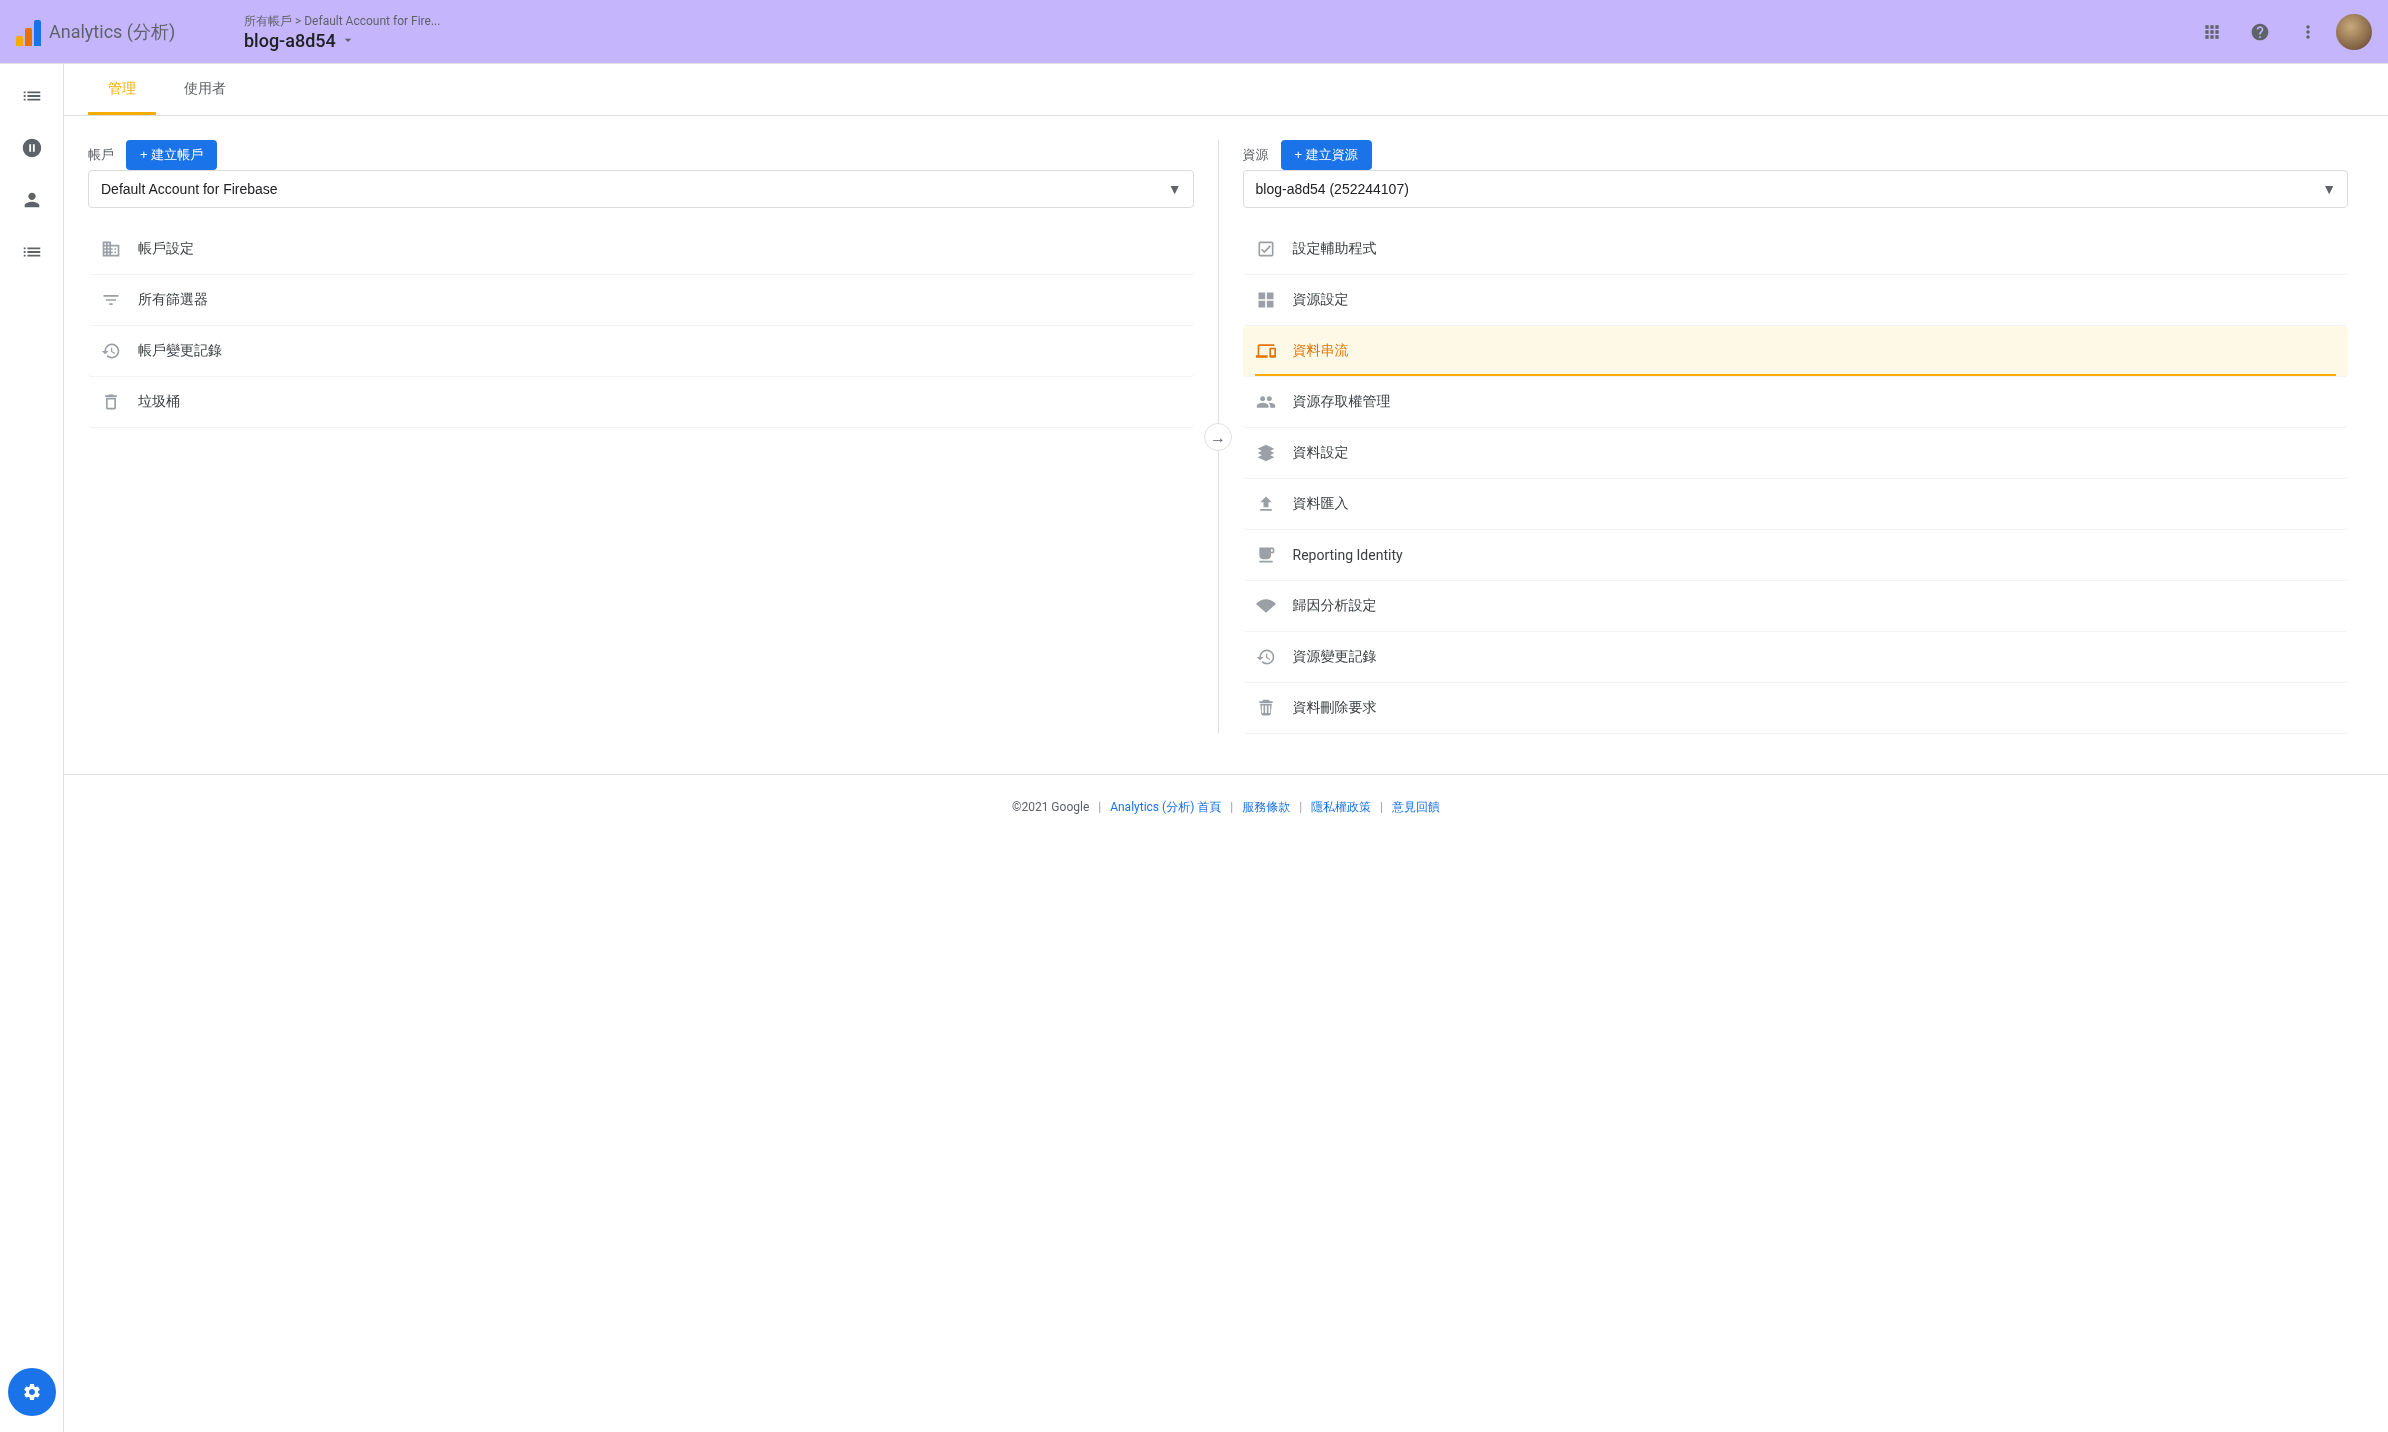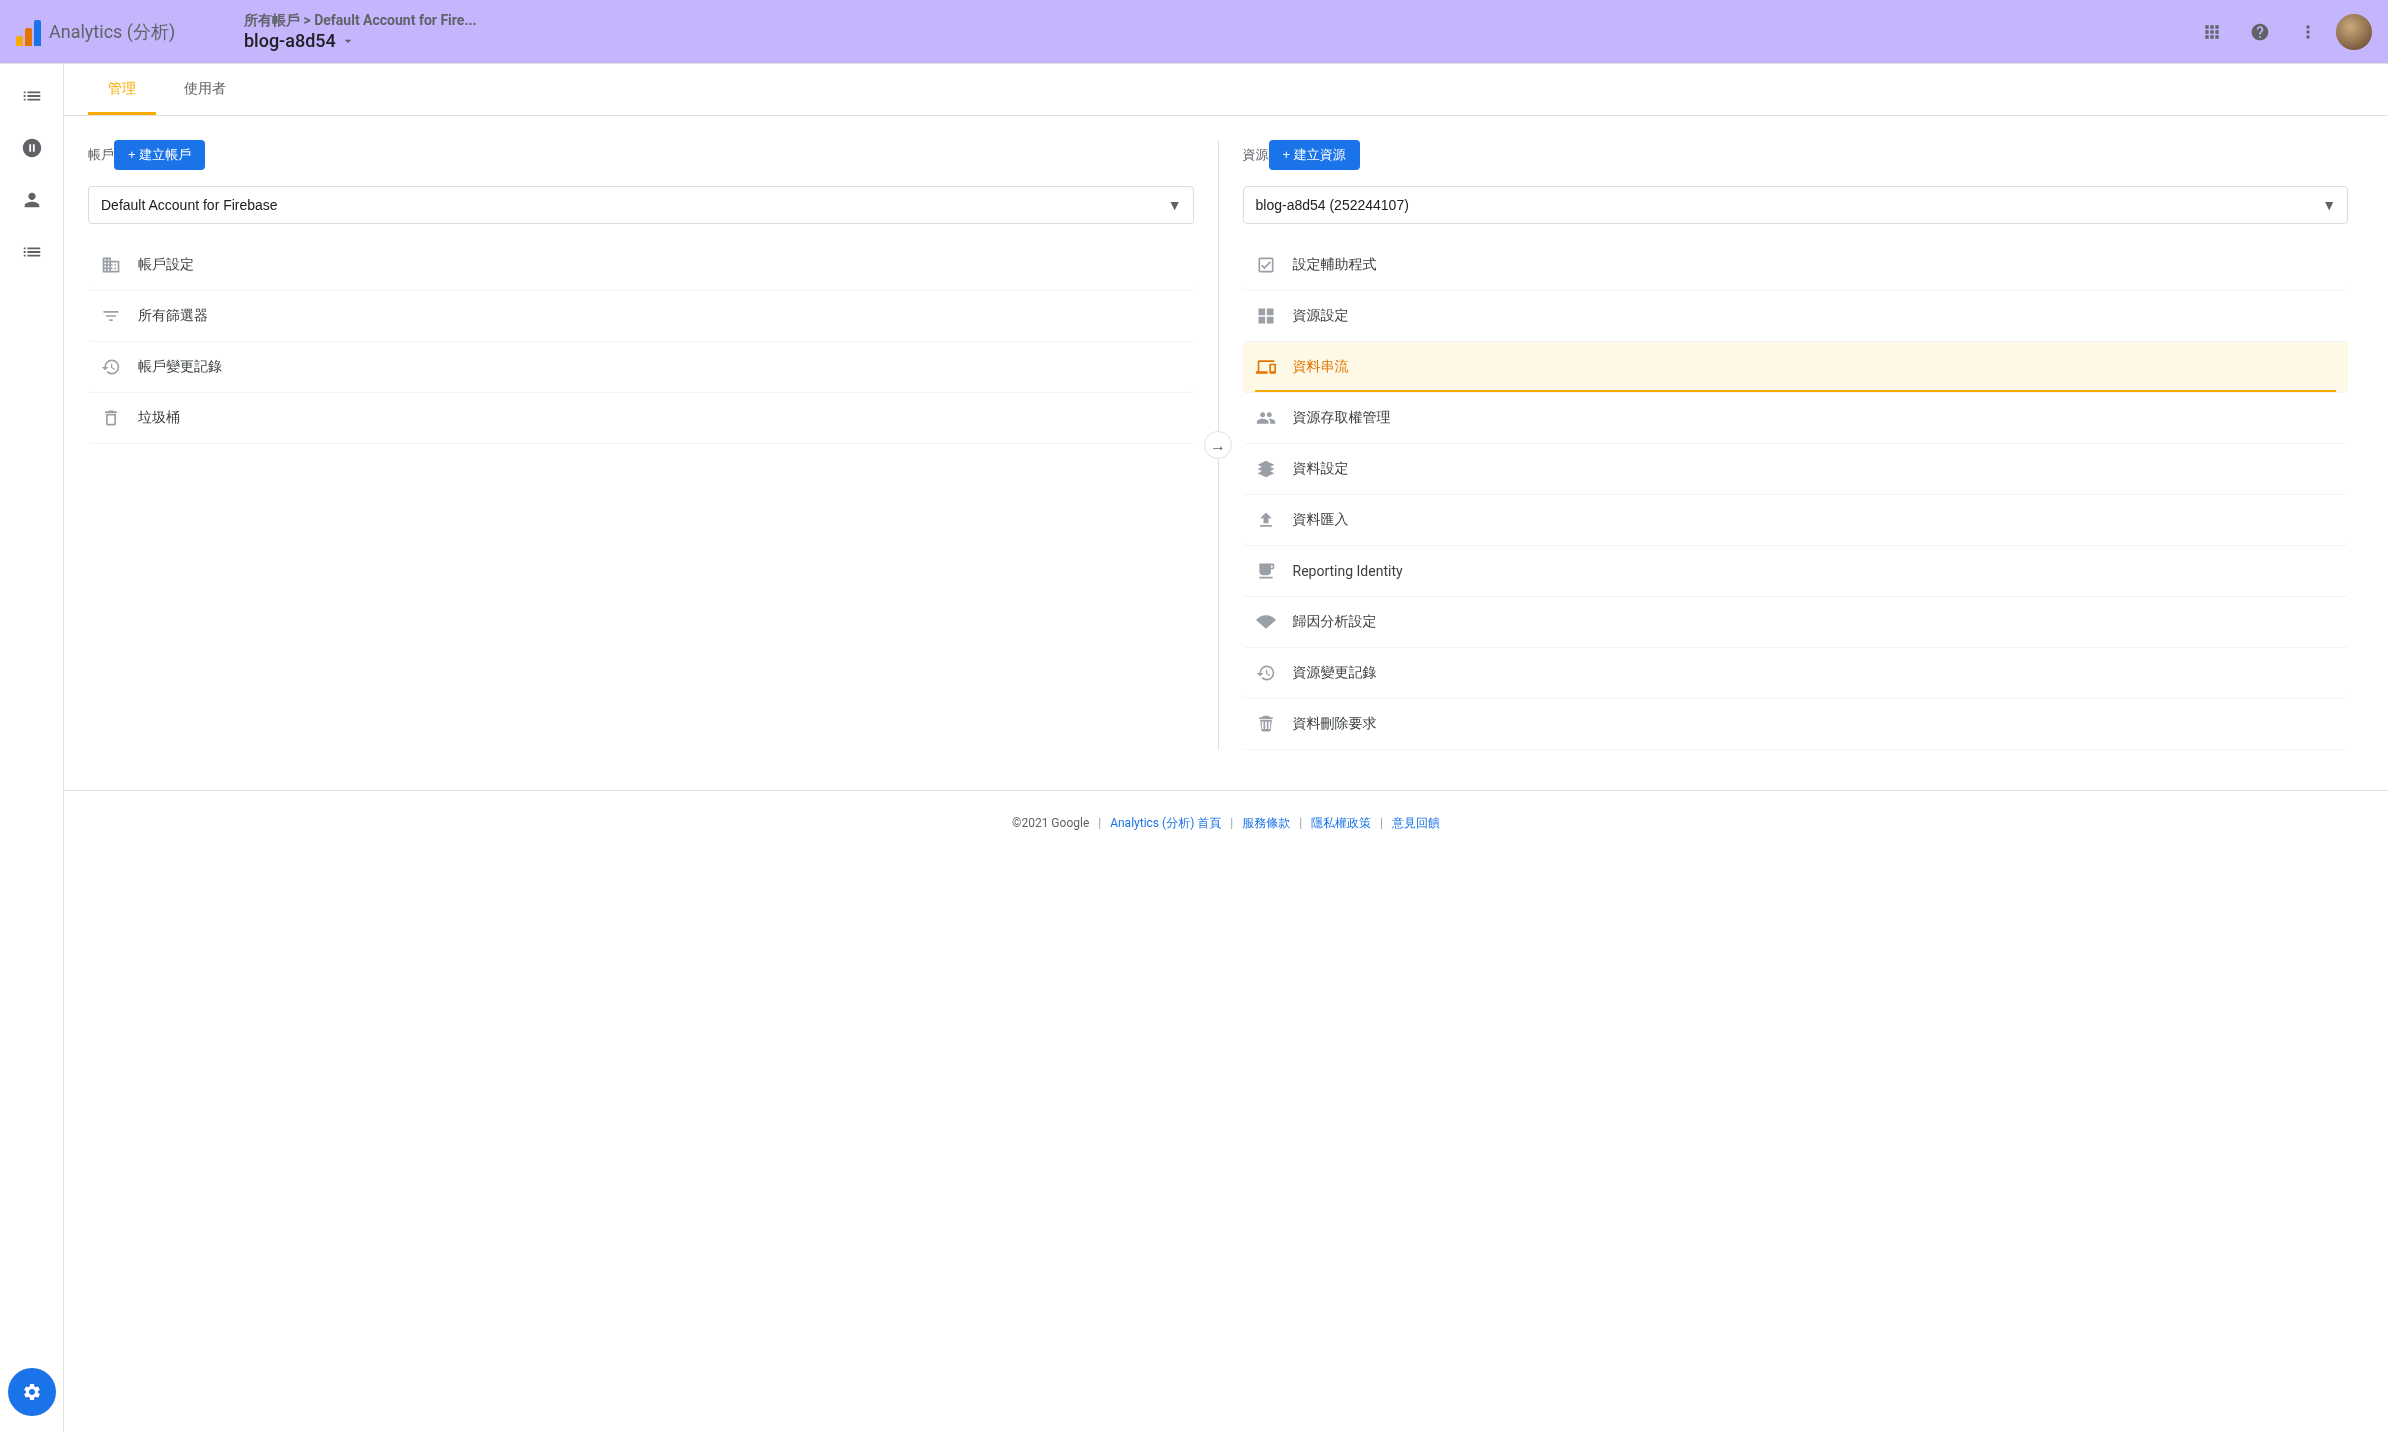--- a/index.html
+++ b/index.html
@@ -37,23 +37,22 @@
       font-size: 18px;
       color: #5f6368;
       font-weight: 400;
     }
     .header-breadcrumb {
       display: flex;
       flex-direction: column;
       margin-left: 8px;
     }
     .breadcrumb-top {
-      font-size: 14px;
-      color: #5f6368;
-      font-weight: bold;
+      font-size: 12px;
+      color: #5f6368;
     }
     .breadcrumb-current {
       display: flex;
       align-items: center;
       gap: 4px;
       font-size: 18px;
       font-weight: 500;
       color: #202124;
     }
     .chevron-down {
@@ -206,21 +205,21 @@
       align-items: center;
       justify-content: center;
       color: #5f6368;
       font-size: 16px;
       z-index: 1;
     }
 
     .col-header {
       display: flex;
       align-items: center;
-      margin-bottom: 16px;
+      gap: 12px;
     }
     .col-header-label {
       font-size: 13px;
       color: #5f6368;
     }
     .create-btn {
       display: flex;
       align-items: center;
       gap: 4px;
       background: #1a73e8;

